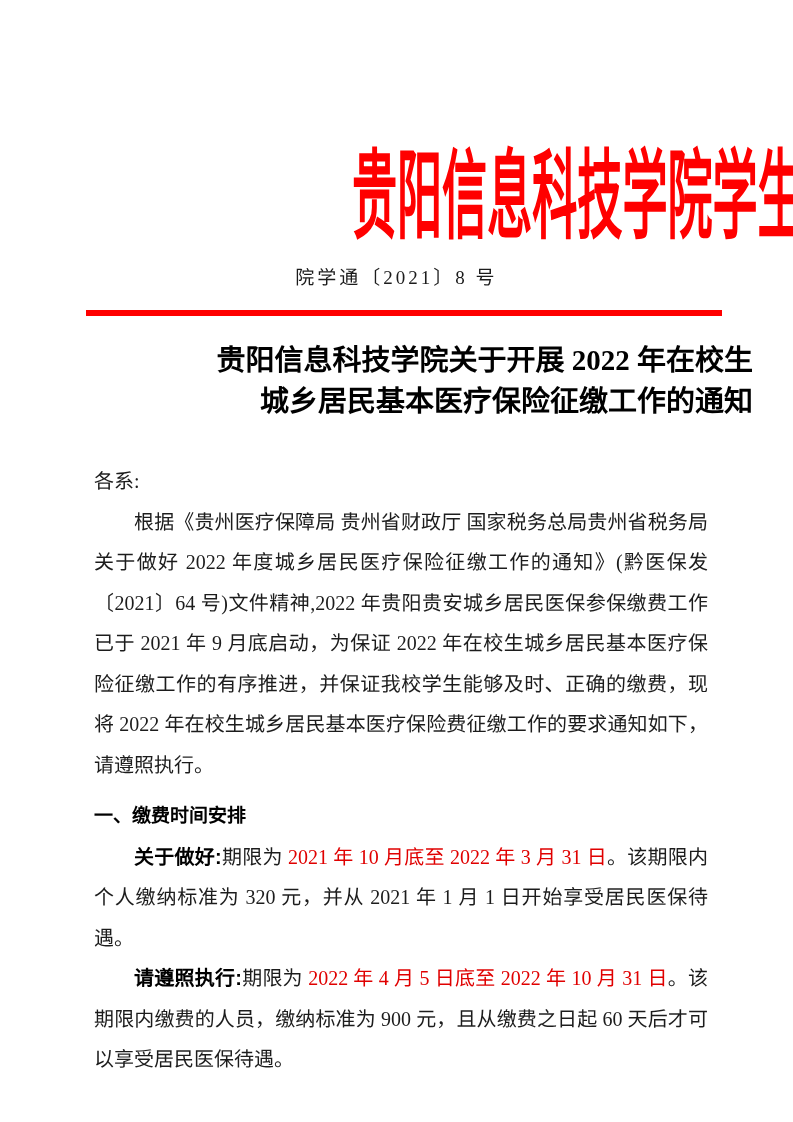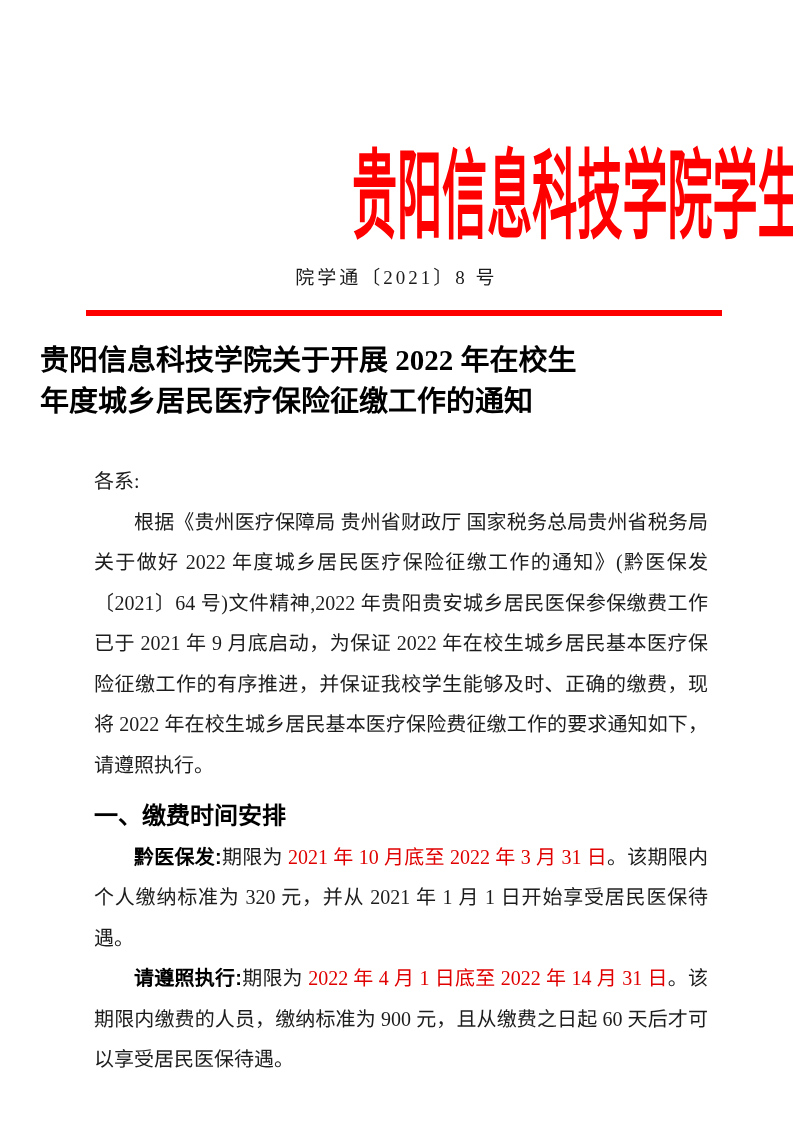--- a/index.html
+++ b/index.html
@@ -58,21 +58,21 @@
     width:636px;
     height:6px;
     background:var(--divider-red);
   }
   
   .doc-title{
     position:absolute;
     top:340px;
     left:40px;
     width:713px;
-    text-align:left;
+    text-align:right;
     font-size:29px;
     font-weight:700;
     line-height:41px;
     color:#000000;
   }
   
   .content{
     position:absolute;
     top:461px;
     left:94px;
@@ -86,21 +86,21 @@
     text-indent:0;
   }
   .para{
     margin:0;
     text-indent:2em;
   }
   .section-heading{
     margin-top:11px;
     font-family:"Liberation Sans","DejaVu Sans",sans-serif;
     font-weight:700;
-    font-size:24px;
+    font-size:19px;
     text-indent:0;
     color:#000000;
   }
   .seg-normal{}
   .seg-bold{
     font-weight:700;
     font-family:"Liberation Sans","DejaVu Sans",sans-serif;
     color:#000000;
   }
   .seg-red{
@@ -115,28 +115,28 @@
   <div class="letterhead">
     <span class="letterhead-inner">贵阳信息科技学院学生工作处文件</span>
   </div>
 
   <div class="doc-number">院学通〔2021〕8 号</div>
 
   <div class="red-divider"></div>
 
   <div class="doc-title">
     <div>贵阳信息科技学院关于开展 2022 年在校生</div>
-    <div>年度城乡居民医疗保险征缴工作的通知</div>
+    <div>城乡居民基本医疗保险征缴工作的通知</div>
   </div>
 
   <div class="content">
     <div class="salutation">各系:</div>
 
     <p class="para"><span class="seg-normal">根据《贵州医疗保障局 贵州省财政厅 国家税务总局贵州省税务局 关于做好 2022 年度城乡居民医疗保险征缴工作的通知》(黔医保发〔2021〕64 号)文件精神,2022 年贵阳贵安城乡居民医保参保缴费工作已于 2021 年 9 月底启动，为保证 2022 年在校生城乡居民基本医疗保险征缴工作的有序推进，并保证我校学生能够及时、正确的缴费，现将 2022 年在校生城乡居民基本医疗保险费征缴工作的要求通知如下，请遵照执行。</span></p>
 
     <div class="section-heading">一、缴费时间安排</div>
 
-    <p class="para"><span class="seg-bold">黔医保发:</span><span class="seg-normal">期限为 </span><span class="seg-red">2021 年 10 月底至 2022 年 3 月 31 日</span><span class="seg-normal">。该期限内个人缴纳标准为 320 元，并从 2021 年 1 月 1 日开始享受居民医保待遇。</span></p>
+    <p class="para"><span class="seg-bold">关于做好:</span><span class="seg-normal">期限为 </span><span class="seg-red">2021 年 10 月底至 2022 年 3 月 31 日</span><span class="seg-normal">。该期限内个人缴纳标准为 320 元，并从 2021 年 1 月 1 日开始享受居民医保待遇。</span></p>
 
-    <p class="para"><span class="seg-bold">请遵照执行:</span><span class="seg-normal">期限为 </span><span class="seg-red">2022 年 4 月 1 日底至 2022 年 14 月 31 日</span><span class="seg-normal">。该期限内缴费的人员，缴纳标准为 900 元，且从缴费之日起 60 天后才可以享受居民医保待遇。</span></p>
+    <p class="para"><span class="seg-bold">请遵照执行:</span><span class="seg-normal">期限为 </span><span class="seg-red">2022 年 4 月 5 日底至 2022 年 10 月 31 日</span><span class="seg-normal">。该期限内缴费的人员，缴纳标准为 900 元，且从缴费之日起 60 天后才可以享受居民医保待遇。</span></p>
   </div>
 
 </div>
 
 </body></html>

